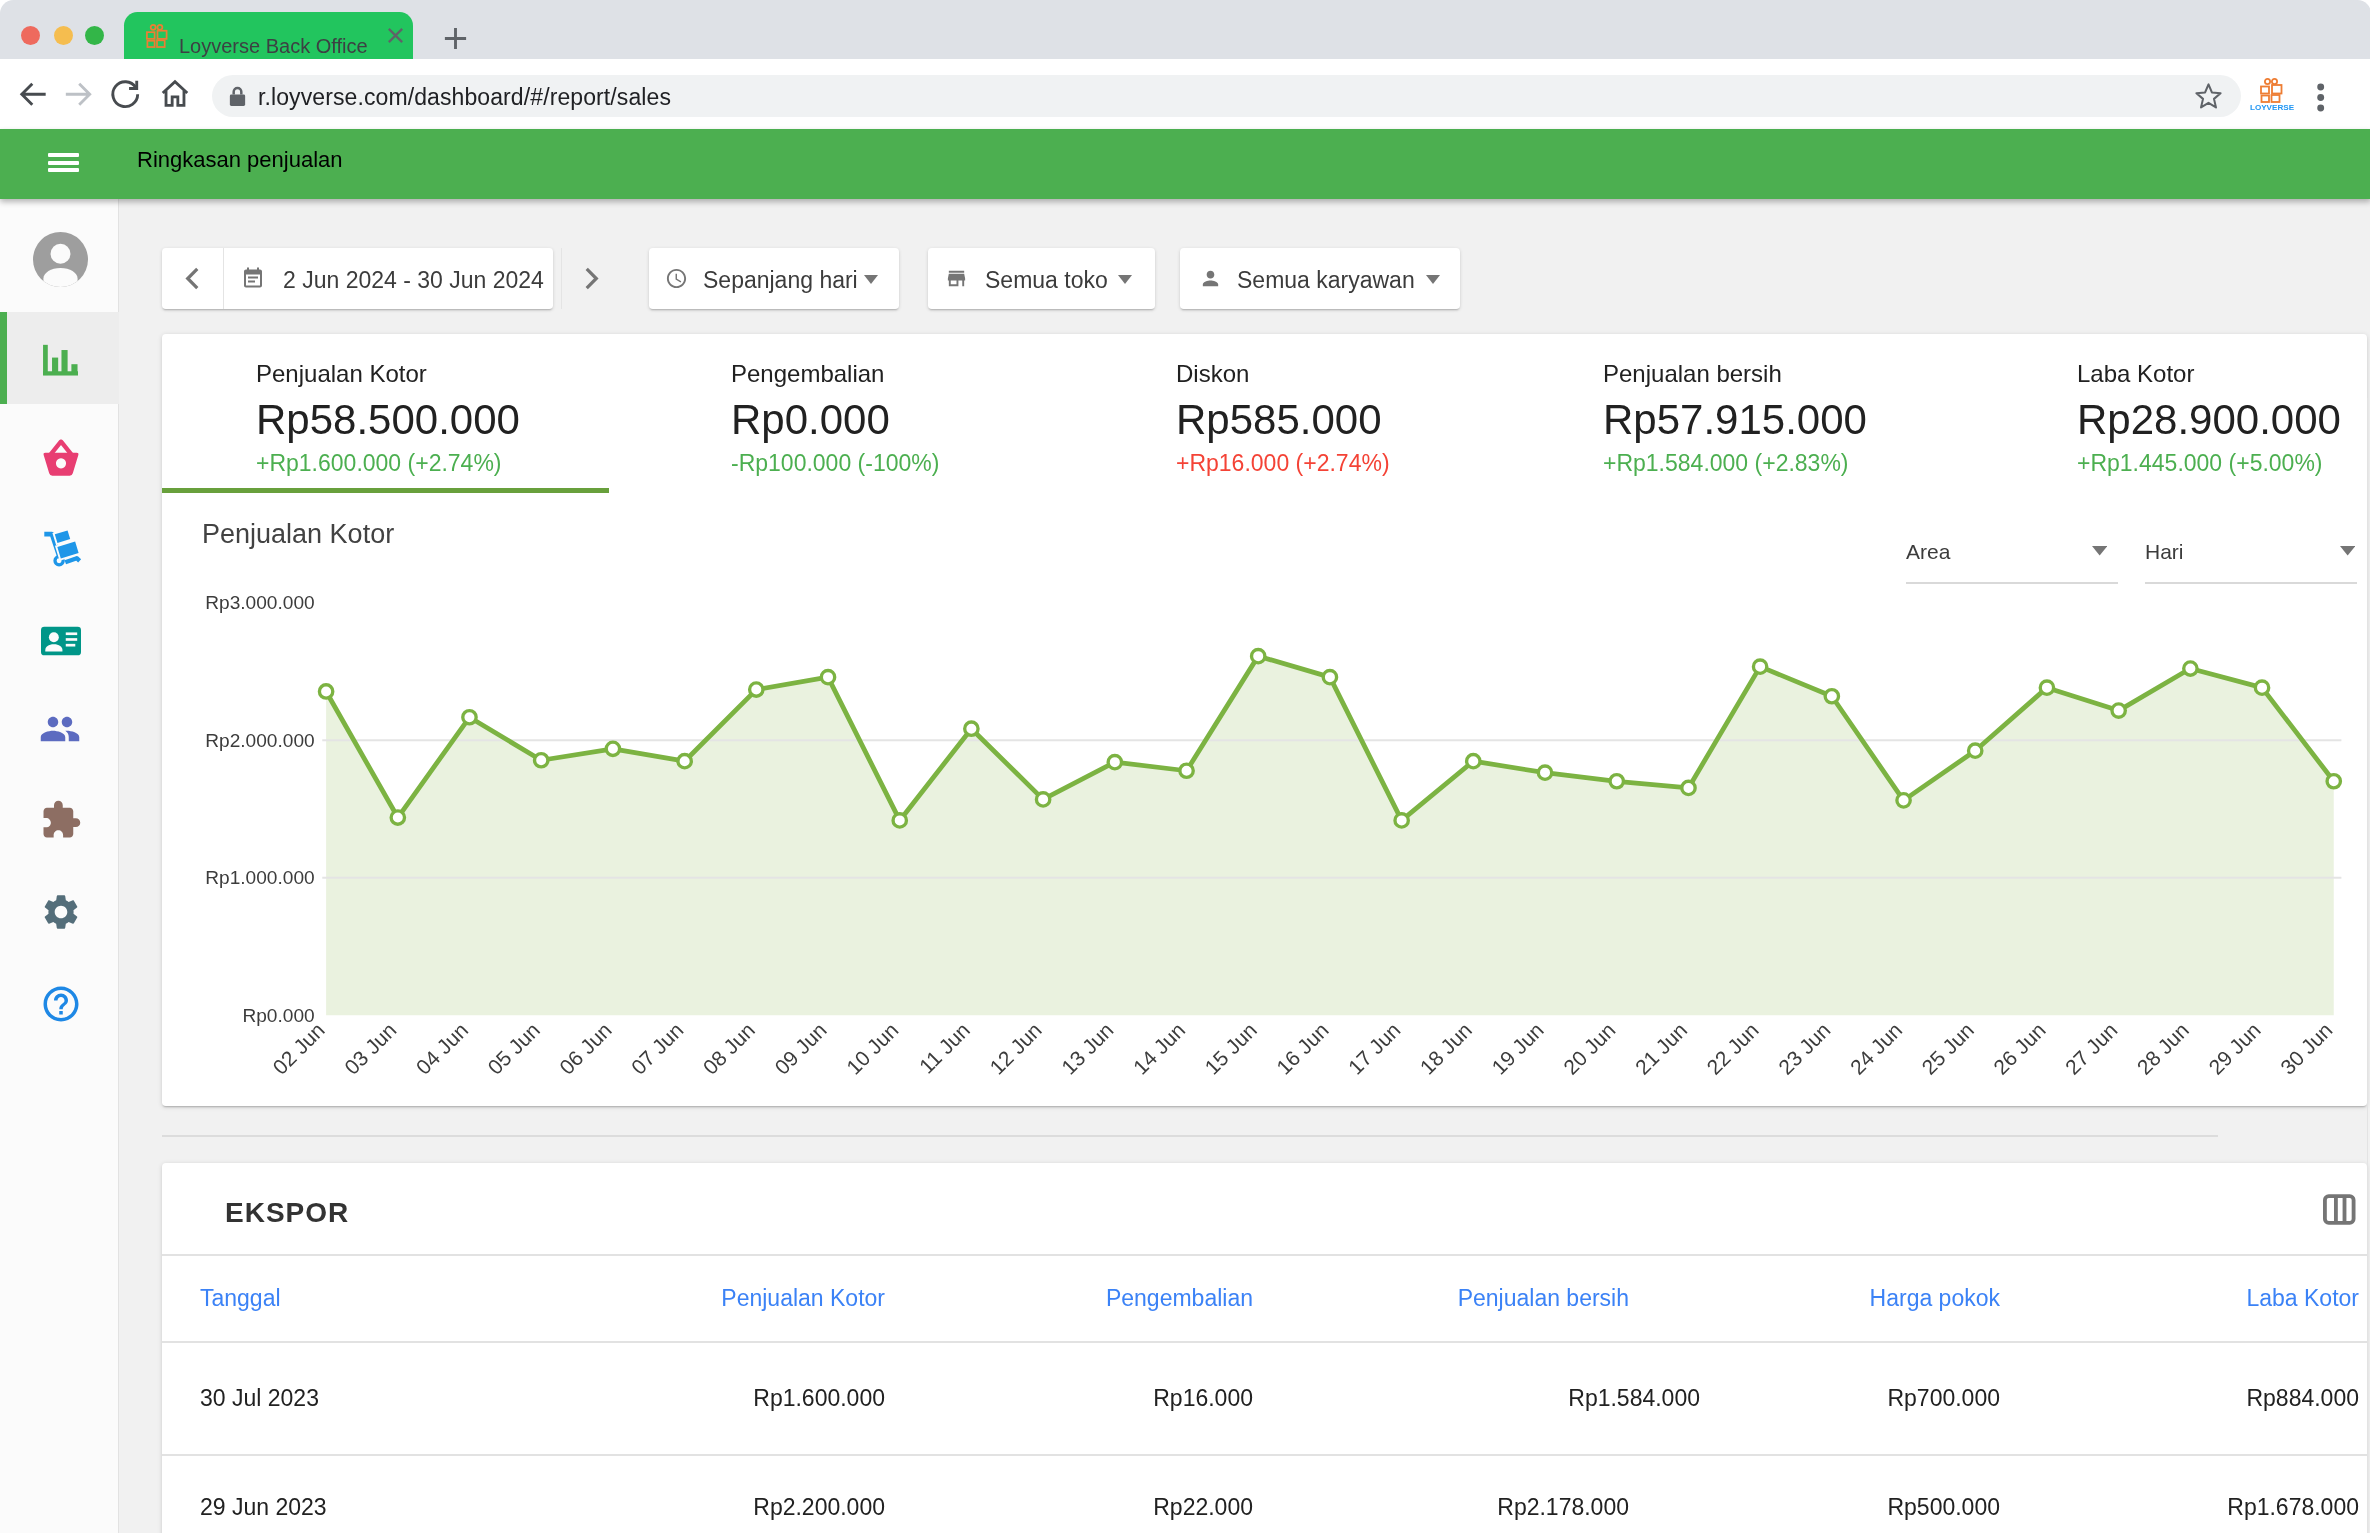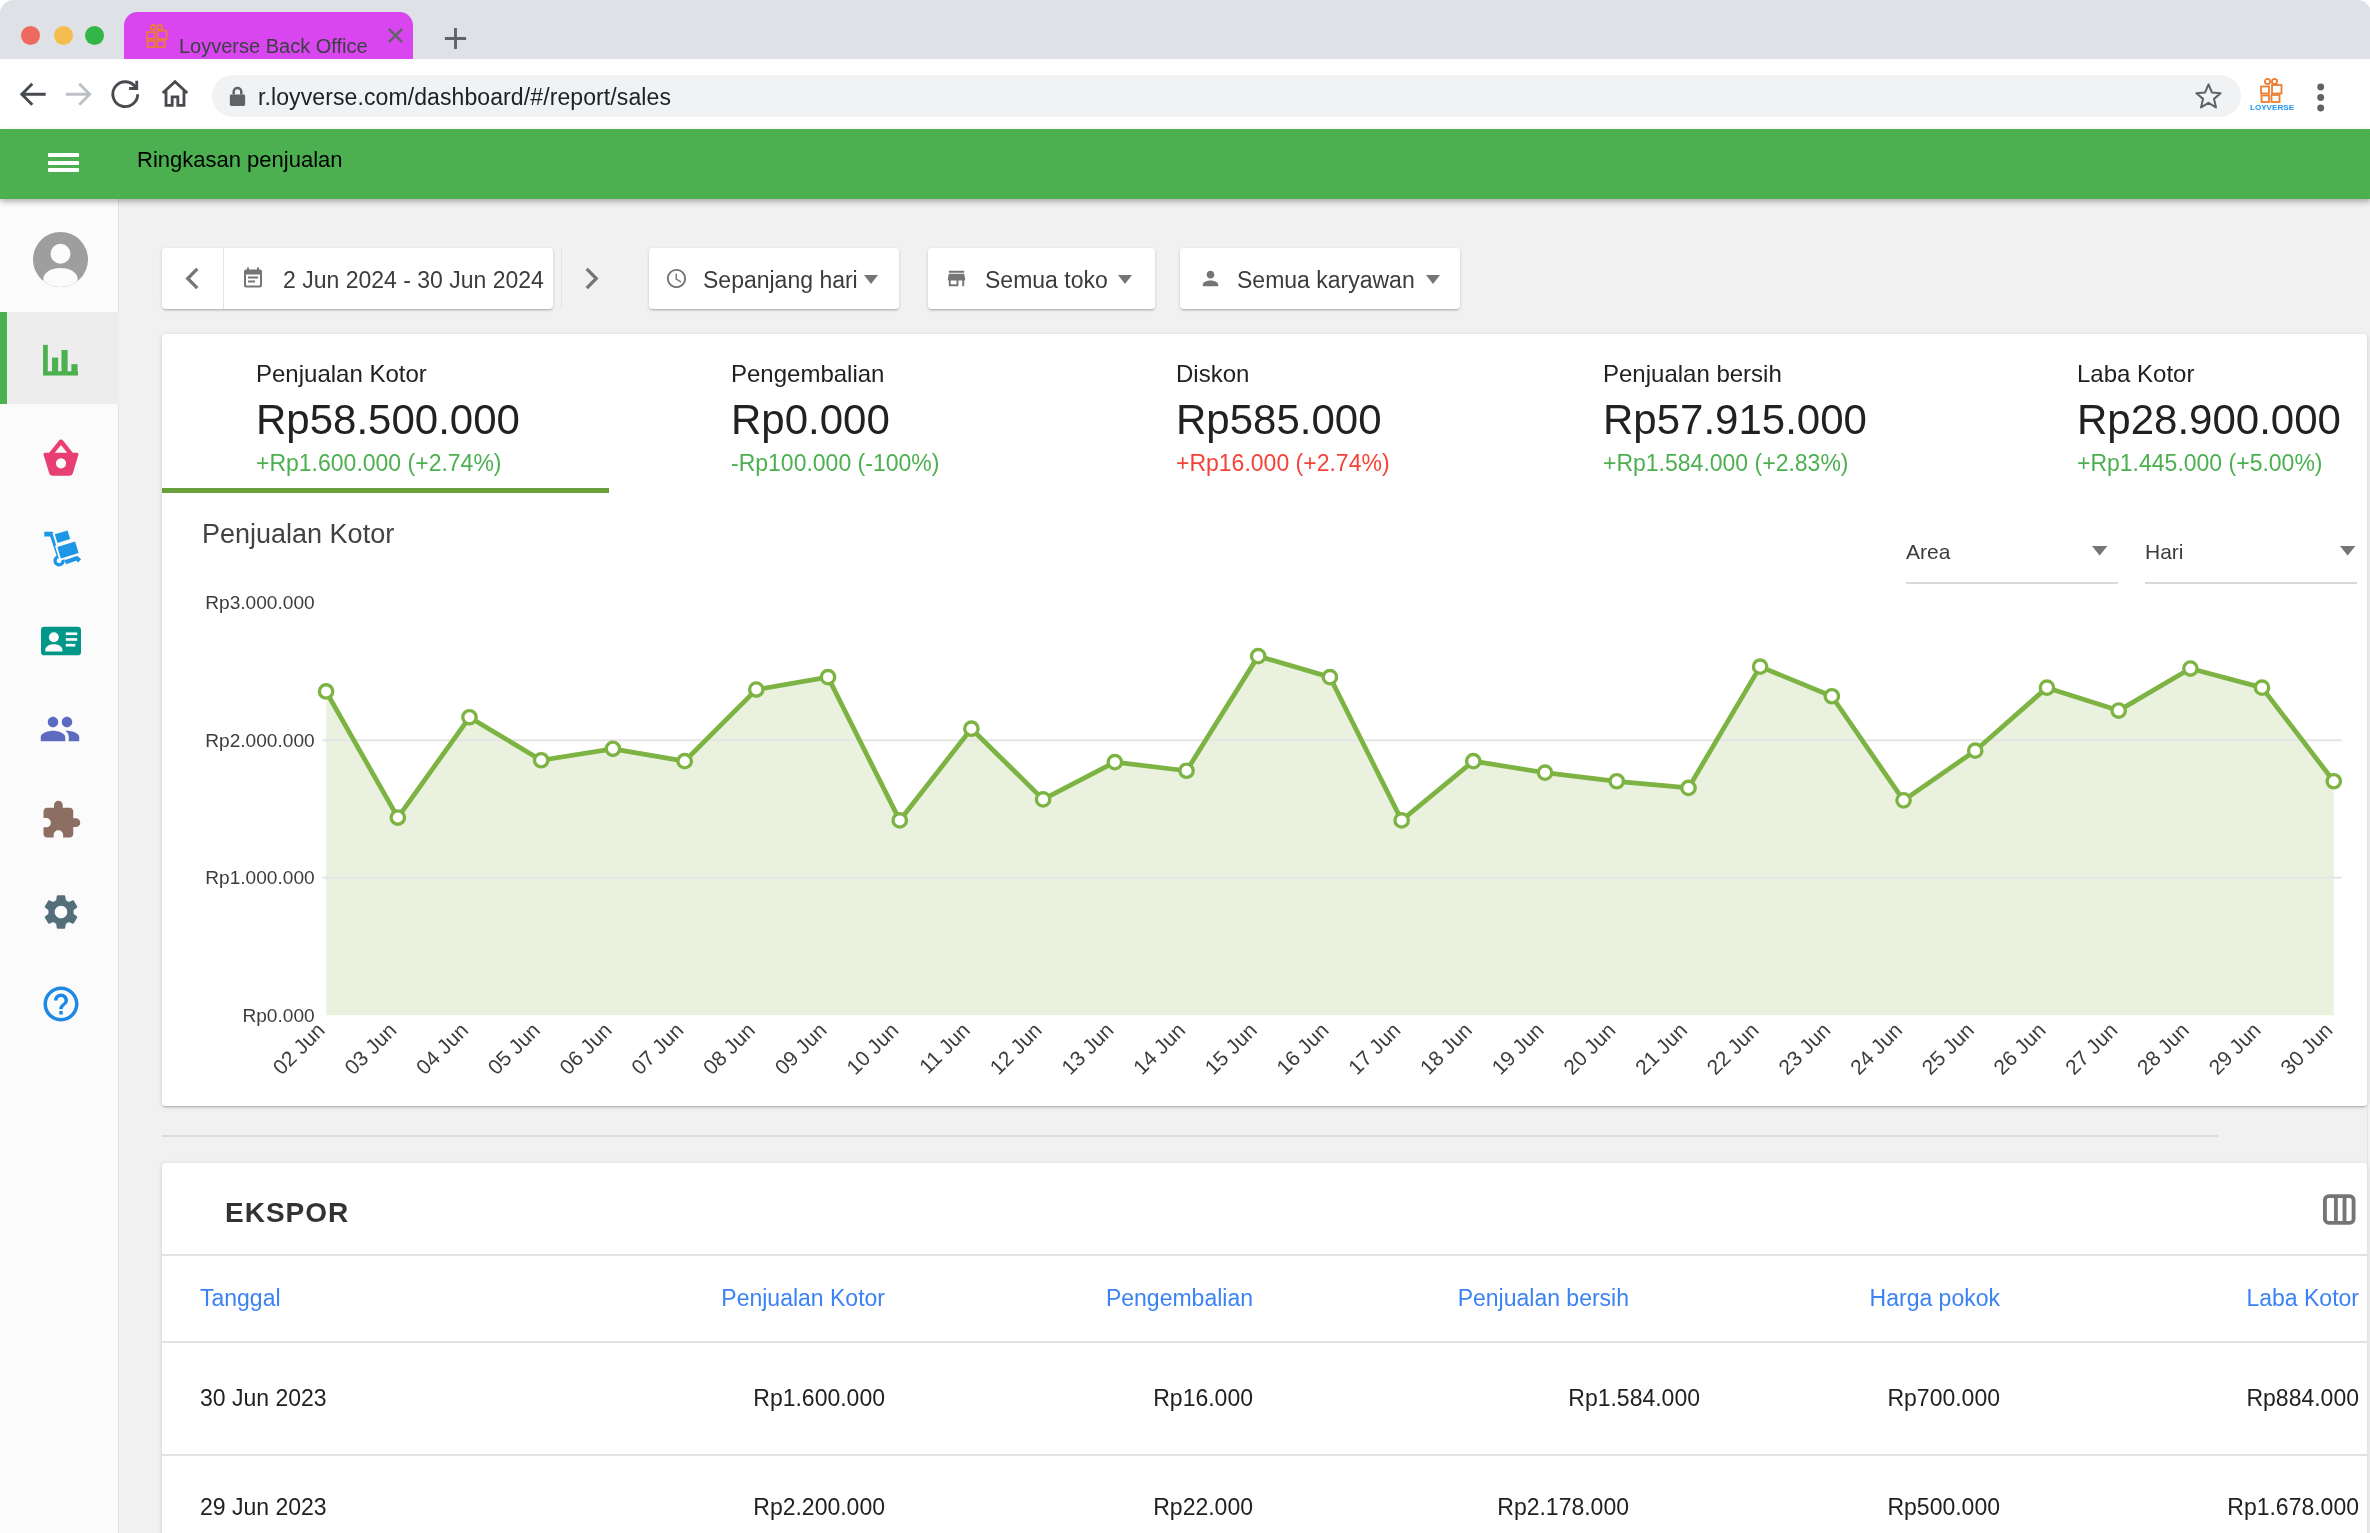--- a/index.html
+++ b/index.html
@@ -1,19 +1,19 @@
 <!DOCTYPE html>
 <html><head><meta charset="utf-8"><style>
 *{margin:0;padding:0;box-sizing:border-box}
 html,body{width:2371px;height:1533px;background:#fff;overflow:hidden;
 font-family:"Liberation Sans",sans-serif;-webkit-font-smoothing:antialiased}
 
 #tabstrip{position:absolute;left:0;top:0;width:2371px;height:59px;background:#dee1e6;border-radius:13.4px 13.4px 0 0}
 .light{position:absolute;top:26px;width:19px;height:19px;border-radius:50%}
-#tab{position:absolute;left:124px;top:11.5px;width:289px;height:48px;background:#d946ef;border-radius:13.4px 13.4px 0 0}
+#tab{position:absolute;left:124px;top:11.5px;width:289px;height:48px;background:#22c55e;border-radius:13.4px 13.4px 0 0}
 #tabtitle{position:absolute;left:55px;top:23px;font-size:20px;color:#3c4043;white-space:nowrap}
 #toolbar{position:absolute;left:0;top:59px;width:2371px;height:50px;background:#fff}
 #pill{position:absolute;left:212px;top:16.3px;width:2029px;height:42px;border-radius:21px;background:#f0f2f3}
 #url{position:absolute;top:8.6px;font-size:23px;color:#202124;letter-spacing:0.1px;white-space:nowrap}
 
 #appbar{position:absolute;left:0;top:129px;width:2371px;height:70px;background:#4caf50;box-shadow:0 2.9px 5.7px rgba(0,0,0,.28);z-index:5}
 #appbar .bar{position:absolute;left:48px;width:31px;height:4.3px;background:#fff;border-radius:1px}
 #apptitle{position:absolute;left:137px;top:18px;font-size:22px;color:#000000;white-space:nowrap}
 
 #page{position:absolute;left:0;top:199px;width:2371px;height:1334px;background:#f1f1f1}
@@ -328,21 +328,21 @@
       <rect x="20.5" y="2" width="4" height="28" fill="#757575"></rect>
     </svg>
     <div class="hline" style="top:91px"></div>
     <div class="thead" style="left:38px">Tanggal</div>
     <div class="thead r" style="left:723px">Penjualan Kotor</div>
     <div class="thead r" style="left:1091px">Pengembalian</div>
     <div class="thead r" style="left:1467px">Penjualan bersih</div>
     <div class="thead r" style="left:1838px">Harga pokok</div>
     <div class="thead r" style="left:2197px">Laba Kotor</div>
     <div class="hline" style="top:178px"></div>
-    <div class="tcell" style="left:38px;top:222px">30 Jun 2023</div>
+    <div class="tcell" style="left:38px;top:222px">30 Jul 2023</div>
     <div class="tcell r" style="left:723px;top:222px">Rp1.600.000</div>
     <div class="tcell r" style="left:1091px;top:222px">Rp16.000</div>
     <div class="tcell r" style="left:1538px;top:222px">Rp1.584.000</div>
     <div class="tcell r" style="left:1838px;top:222px">Rp700.000</div>
     <div class="tcell r" style="left:2197px;top:222px">Rp884.000</div>
     <div class="hline" style="top:291px"></div>
     <div class="tcell" style="left:38px;top:331px">29 Jun 2023</div>
     <div class="tcell r" style="left:723px;top:331px">Rp2.200.000</div>
     <div class="tcell r" style="left:1091px;top:331px">Rp22.000</div>
     <div class="tcell r" style="left:1467px;top:331px">Rp2.178.000</div>

